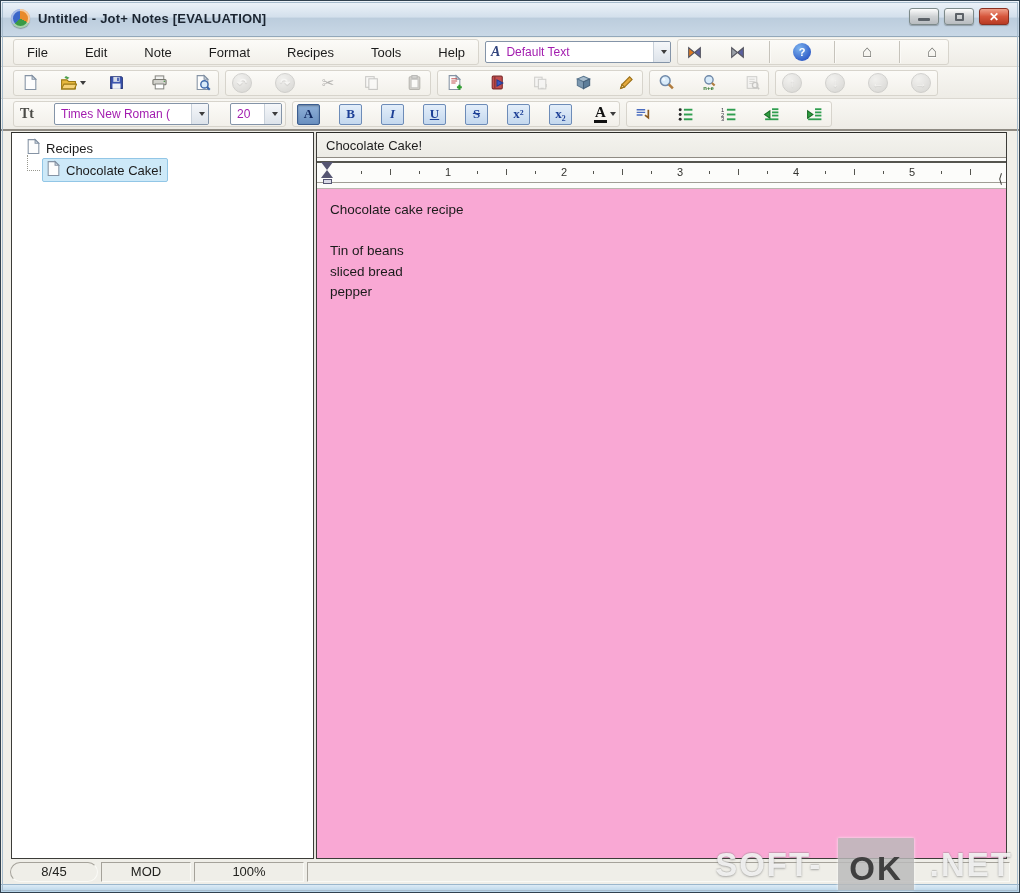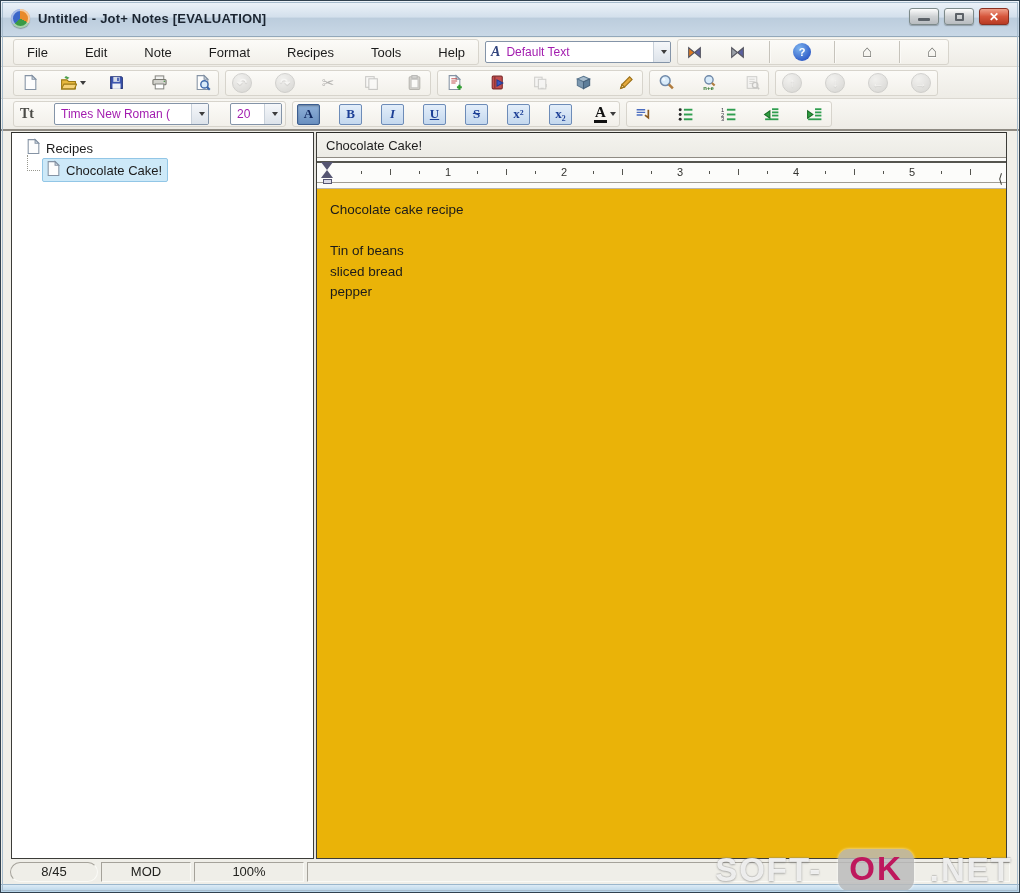--- a/index.html
+++ b/index.html
@@ -79,33 +79,33 @@
   .ruler-topline { position:absolute; left:0; right:0; top:3px; height:2px; background:#55554f; }
   .ruler-botline { position:absolute; left:0; right:0; top:24px; height:1px; background:#a09d95; }
   .rtick { position:absolute; width:1px; background:#55554f; }
   .rnum { position:absolute; top:8px; transform:translateX(-50%); font-size:11px; color:#33332f; }
   .marker { position:absolute; }
   .m-tri-down { left:4px; top:4px; width:0; height:0; border-left:6px solid transparent; border-right:6px solid transparent; border-top:8px solid #565672; }
   .m-tri-up { left:4px; top:12px; width:0; height:0; border-left:6px solid transparent; border-right:6px solid transparent; border-bottom:8px solid #565672; }
   .m-rect { left:6px; top:21px; width:9px; height:5px; background:#d9d9e6; border:1px solid #565672; }
   .m-right { right:3px; top:13px; font-size:13px; color:#44443e; font-family:"Liberation Serif", serif; }
 
-  .note-content { flex:1; background:#eab308; padding:11px 10px 0 13px; font-size:13.5px; color:#1b1b1b; }
+  .note-content { flex:1; background:#f9a8d4; padding:11px 10px 0 13px; font-size:13.5px; color:#1b1b1b; }
   .note-content div { height:20.5px; line-height:20.5px; white-space:nowrap; }
 
   
   .statusbar { position:absolute; left:0; right:0; bottom:8px; height:25px; background:#efeee8; display:flex; align-items:center; padding:0 9px; gap:3px; }
   .sb-cell { height:20px; border:1px solid; border-color:#a5a29a #fafaf6 #fafaf6 #a5a29a; display:flex; align-items:center; justify-content:center;
     font-size:13px; color:#22221f; background:#efeee8; }
   .frame-bottom { position:absolute; left:0; right:0; bottom:0; height:8px; background:linear-gradient(#dcebf6,#b5d3e8); border-top:1px solid #9ab6cc; }
 
   .watermark { position:absolute; right:6px; bottom:1px; display:flex; align-items:center; gap:16px;
     font-size:33px; font-weight:bold; letter-spacing:2px; color:rgba(248,248,248,.88);
     text-shadow:0 1px 2px rgba(110,110,110,.55), 0 -1px 1px rgba(130,130,130,.35); pointer-events:none; }
-  .wm-box { background:rgba(186,186,186,.82); border-radius:11px; color:#be185d; padding:1px 11px 3px; text-shadow:none; box-shadow:0 0 3px rgba(255,255,255,.8); }
+  .wm-box { background:rgba(186,186,186,.82); border-radius:1px; color:#404040; padding:12px 11px 3px; text-shadow:none; box-shadow:0 0 3px rgba(255,255,255,.8); }
 </style>
 </head>
 <body>
 
 <div class="window">
 
   <div class="titlebar">
     <div class="app-icon"></div>
     <div class="title-text">Untitled - Jot+ Notes [EVALUATION]</div>
     <div class="win-btns">

